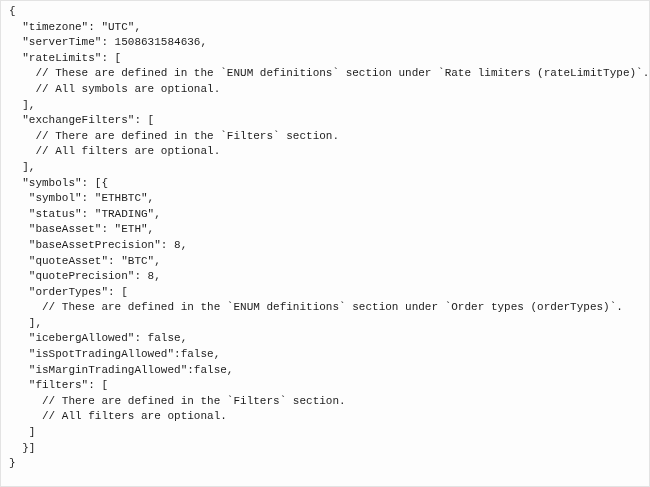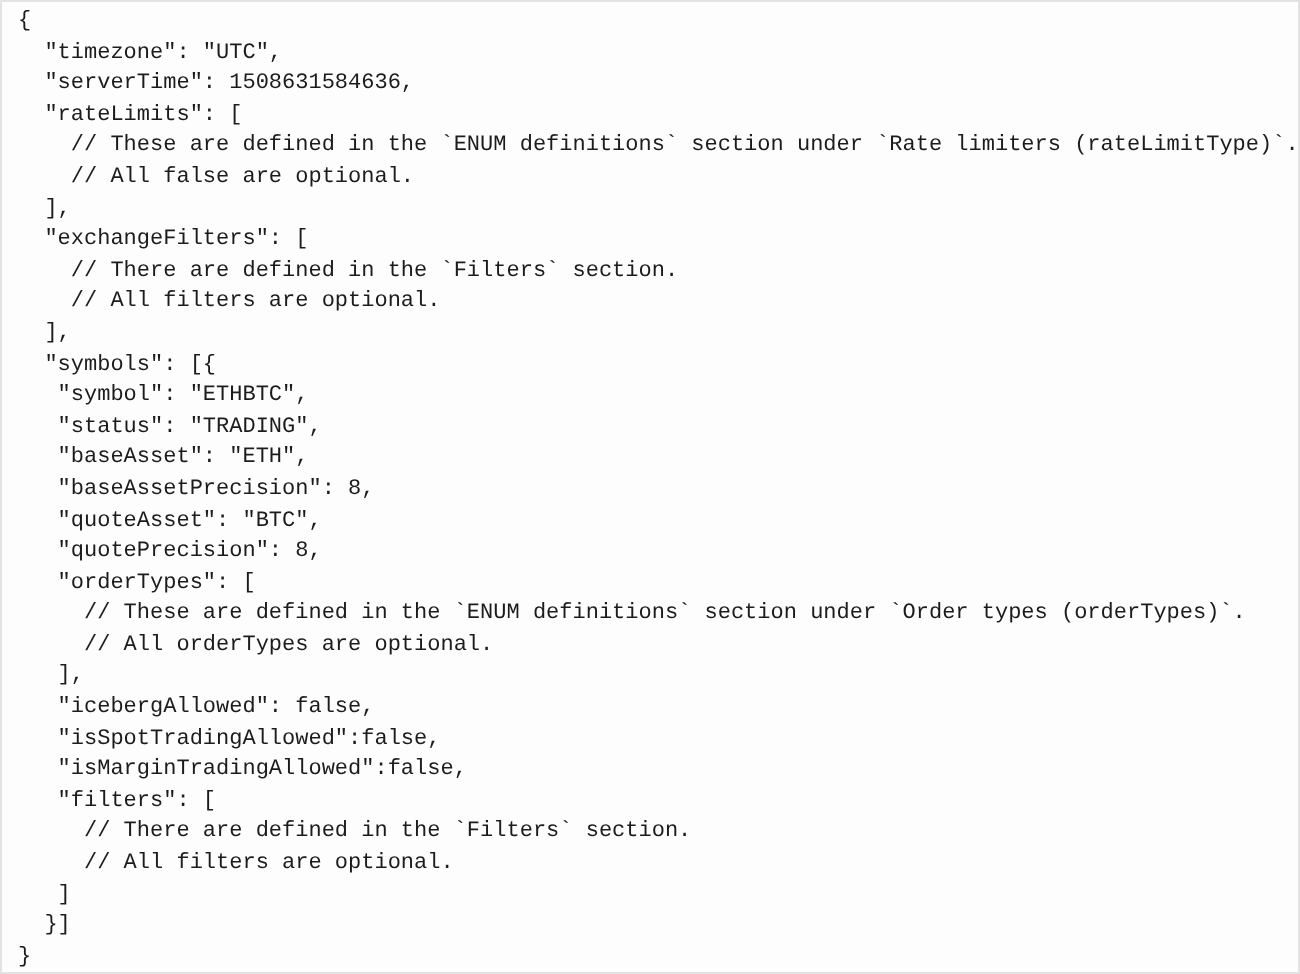--- a/index.html
+++ b/index.html
@@ -33,36 +33,35 @@
 </head>
 <body>
 
 <div class="code-block">
   <div class="code-lines">
     <div class="code-line">{</div>
     <div class="code-line">  "timezone": "UTC",</div>
     <div class="code-line">  "serverTime": 1508631584636,</div>
     <div class="code-line">  "rateLimits": [</div>
     <div class="code-line">    // These are defined in the `ENUM definitions` section under `Rate limiters (rateLimitType)`.</div>
-    <div class="code-line">    // All false are optional.</div>
+    <div class="code-line">    // All symbols are optional.</div>
     <div class="code-line">  ],</div>
     <div class="code-line">  "exchangeFilters": [</div>
     <div class="code-line">    // There are defined in the `Filters` section.</div>
     <div class="code-line">    // All filters are optional.</div>
     <div class="code-line">  ],</div>
     <div class="code-line">  "symbols": [{</div>
     <div class="code-line">   "symbol": "ETHBTC",</div>
     <div class="code-line">   "status": "TRADING",</div>
     <div class="code-line">   "baseAsset": "ETH",</div>
     <div class="code-line">   "baseAssetPrecision": 8,</div>
     <div class="code-line">   "quoteAsset": "BTC",</div>
     <div class="code-line">   "quotePrecision": 8,</div>
     <div class="code-line">   "orderTypes": [</div>
     <div class="code-line">     // These are defined in the `ENUM definitions` section under `Order types (orderTypes)`.</div>
-    <div class="code-line">     // All orderTypes are optional.</div>
     <div class="code-line">   ],</div>
     <div class="code-line">   "icebergAllowed": false,</div>
     <div class="code-line">   "isSpotTradingAllowed":false,</div>
     <div class="code-line">   "isMarginTradingAllowed":false,</div>
     <div class="code-line">   "filters": [</div>
     <div class="code-line">     // There are defined in the `Filters` section.</div>
     <div class="code-line">     // All filters are optional.</div>
     <div class="code-line">   ]</div>
     <div class="code-line">  }]</div>
     <div class="code-line">}</div>

